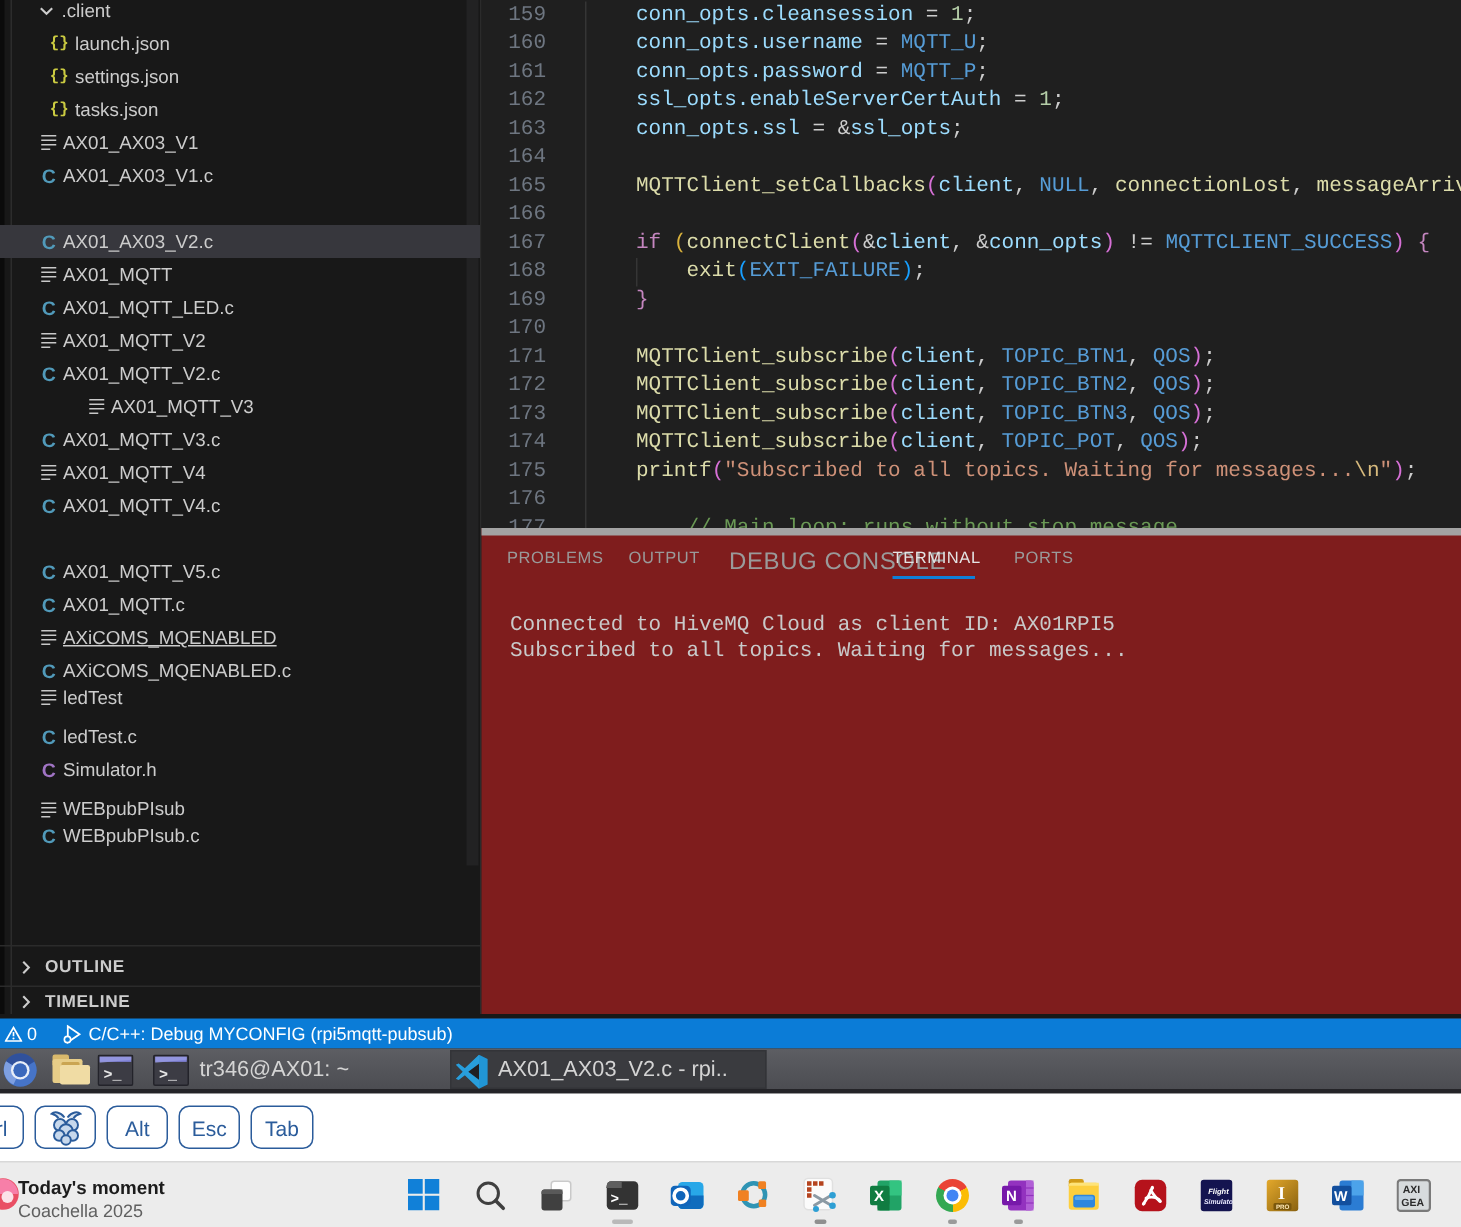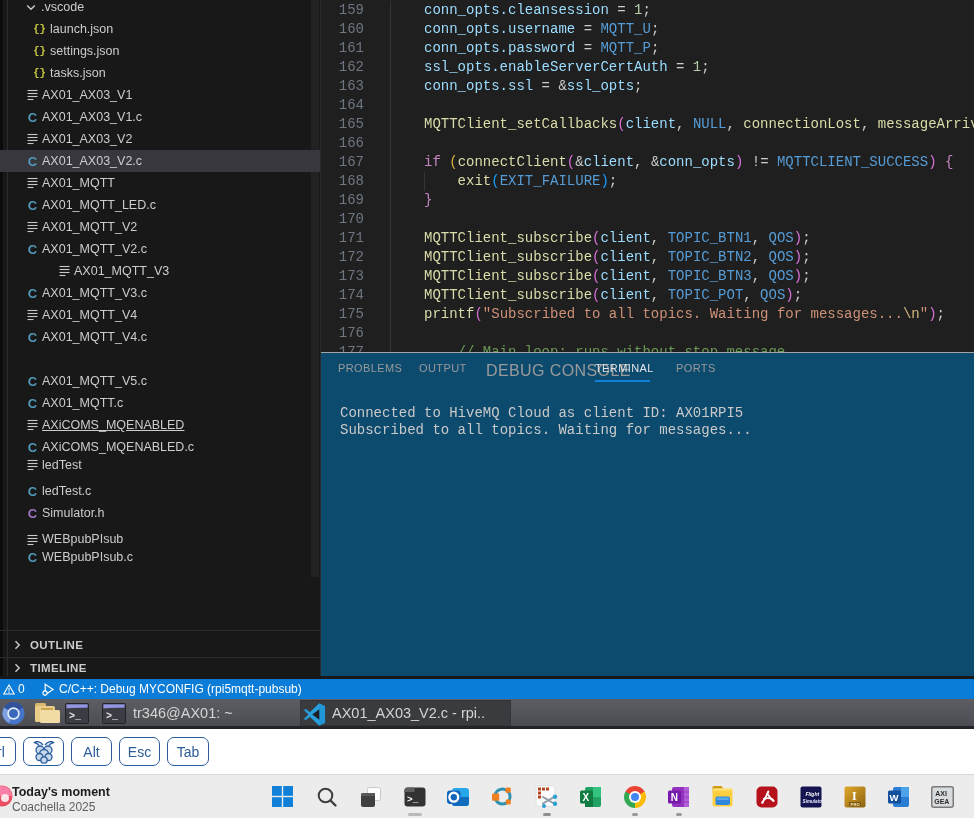--- a/index.html
+++ b/index.html
@@ -16,21 +16,21 @@
 <div class="abs" style="left:0;top:0;width:320px;height:679px;background:#181818;overflow:hidden">
   <div class="abs" style="left:0;top:0;width:3px;height:679px;background:#0b0b0b"></div>
   <div class="abs" style="left:7px;top:0;width:1px;height:679px;background:#2c2c2c"></div>
   <div class="abs" style="left:311px;top:0;width:8px;height:577px;background:rgba(130,130,140,0.10)"></div>
 <div class="row" style="top:-4px;">
       <span style="margin-left:26px;display:flex">
         <svg width="10" height="7" viewBox="0 0 10 7" style="display:block">
           <polyline points="1.2,1.5 5,5.2 8.8,1.5" fill="none" stroke="#cccccc" stroke-width="1.4"></polyline>
         </svg>
       </span>
-      <span style="margin-left:5px">.vscode</span>
+      <span style="margin-left:5px">.client</span>
     </div>
 <div class="row" style="top:18px;">
       <span style="margin-left:34px;width:11px;display:flex;justify-content:center">
         <span class="mono" style="color:#cbcb41;font-size:10.5px;font-weight:bold">{}</span>
       </span>
       <span style="margin-left:5px">launch.json</span>
     </div>
 <div class="row" style="top:40px;">
       <span style="margin-left:34px;width:11px;display:flex;justify-content:center">
         <span class="mono" style="color:#cbcb41;font-size:10.5px;font-weight:bold">{}</span>
@@ -54,33 +54,20 @@
           </g>
         </svg>
       </span>
       <span style="margin-left:4px">AX01_AX03_V1</span>
     </div>
 <div class="row" style="top:106px;">
       <span style="margin-left:27px;width:11px;display:flex;justify-content:center">
         <span style="color:#519aba;font-size:13px;font-weight:bold">C</span>
       </span>
       <span style="margin-left:4px">AX01_AX03_V1.c</span>
-    </div>
-<div class="row" style="top:128px;">
-      <span style="margin-left:27px;width:11px;display:flex;justify-content:center">
-        <svg width="11" height="12" viewBox="0 0 11 12" style="display:block">
-          <g stroke="#c8c8c8" stroke-width="1.1">
-            <line x1="0.5" y1="1.5" x2="10.5" y2="1.5"></line>
-            <line x1="0.5" y1="4.5" x2="10.5" y2="4.5"></line>
-            <line x1="0.5" y1="7.5" x2="10.5" y2="7.5"></line>
-            <line x1="0.5" y1="10.5" x2="6.5" y2="10.5"></line>
-          </g>
-        </svg>
-      </span>
-      <span style="margin-left:4px">AX01_AX03_V2</span>
     </div>
 <div class="row" style="top:150px;background:#37373d;">
       <span style="margin-left:27px;width:11px;display:flex;justify-content:center">
         <span style="color:#519aba;font-size:13px;font-weight:bold">C</span>
       </span>
       <span style="margin-left:4px">AX01_AX03_V2.c</span>
     </div>
 <div class="row" style="top:172px;">
       <span style="margin-left:27px;width:11px;display:flex;justify-content:center">
         <svg width="11" height="12" viewBox="0 0 11 12" style="display:block">
@@ -286,21 +273,21 @@
 
     <span class="yl">MQTTClient_subscribe</span><span class="pk">(</span><span class="lb">client</span>, <span class="bl">TOPIC_BTN1</span>, <span class="bl">QOS</span><span class="pk">)</span>;
     <span class="yl">MQTTClient_subscribe</span><span class="pk">(</span><span class="lb">client</span>, <span class="bl">TOPIC_BTN2</span>, <span class="bl">QOS</span><span class="pk">)</span>;
     <span class="yl">MQTTClient_subscribe</span><span class="pk">(</span><span class="lb">client</span>, <span class="bl">TOPIC_BTN3</span>, <span class="bl">QOS</span><span class="pk">)</span>;
     <span class="yl">MQTTClient_subscribe</span><span class="pk">(</span><span class="lb">client</span>, <span class="bl">TOPIC_POT</span>, <span class="bl">QOS</span><span class="pk">)</span>;
     <span class="yl">printf</span><span class="pk">(</span><span class="or">"Subscribed to all topics. Waiting for messages...</span><span class="tn">\n</span><span class="or">"</span><span class="pk">)</span>;
 
         <span class="cm">// Main loop: runs without stop message</span></div>
 </div>
 
-<div class="abs" style="left:321px;top:352px;width:653px;height:327px;background:#0c4a6e;border-top:1px solid #a3a3a3;overflow:hidden">
+<div class="abs" style="left:321px;top:352px;width:653px;height:327px;background:#7f1d1d;border-top:5px solid #a3a3a3;overflow:hidden">
   <div class="abs" style="left:17px;top:9px;font-size:11px;color:#9a9a9a;letter-spacing:0.4px">PROBLEMS</div>
   <div class="abs" style="left:98px;top:9px;font-size:11px;color:#9a9a9a;letter-spacing:0.4px">OUTPUT</div>
   <div class="abs" style="left:165px;top:9px;font-size:16px;color:#9a9a9a;letter-spacing:0.4px">DEBUG CONSOLE</div>
   <div class="abs" style="left:274px;top:9px;font-size:11px;color:#e4e4e4;letter-spacing:0.4px">TERMINAL</div>
   <div class="abs" style="left:274px;top:27px;width:55px;height:2px;background:#0f7fd8"></div>
   <div class="abs" style="left:355px;top:9px;font-size:11px;color:#9a9a9a;letter-spacing:0.4px">PORTS</div>
   <div class="abs mono" style="left:19px;top:52px;font-size:14px;line-height:16.5px;color:#c9c9c9;white-space:pre">Connected to HiveMQ Cloud as client ID: AX01RPI5
 Subscribed to all topics. Waiting for messages...</div>
 </div>
 

